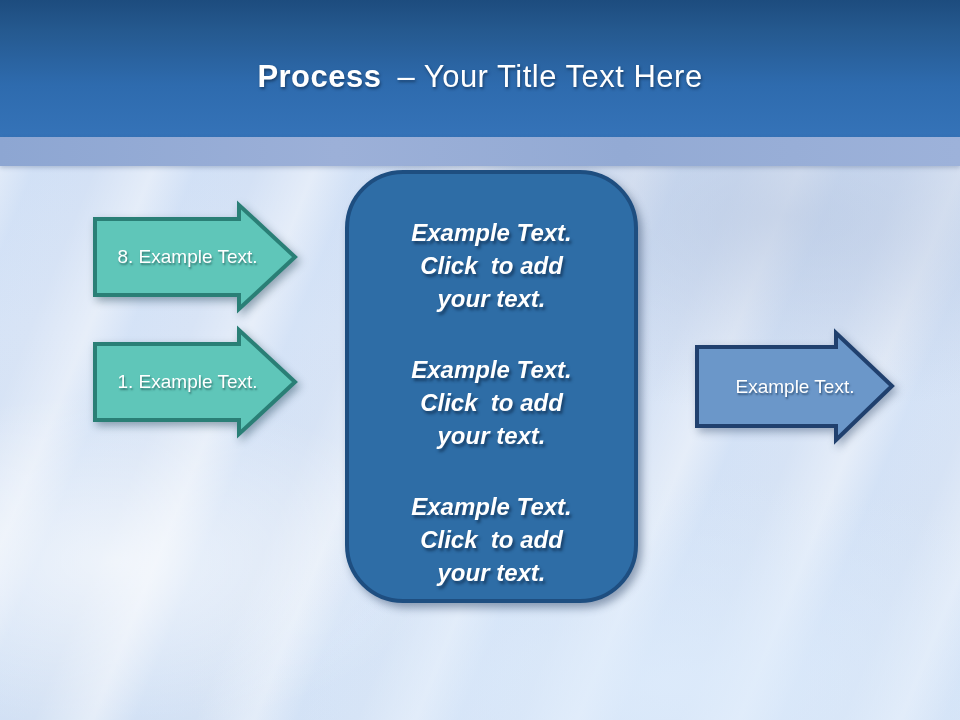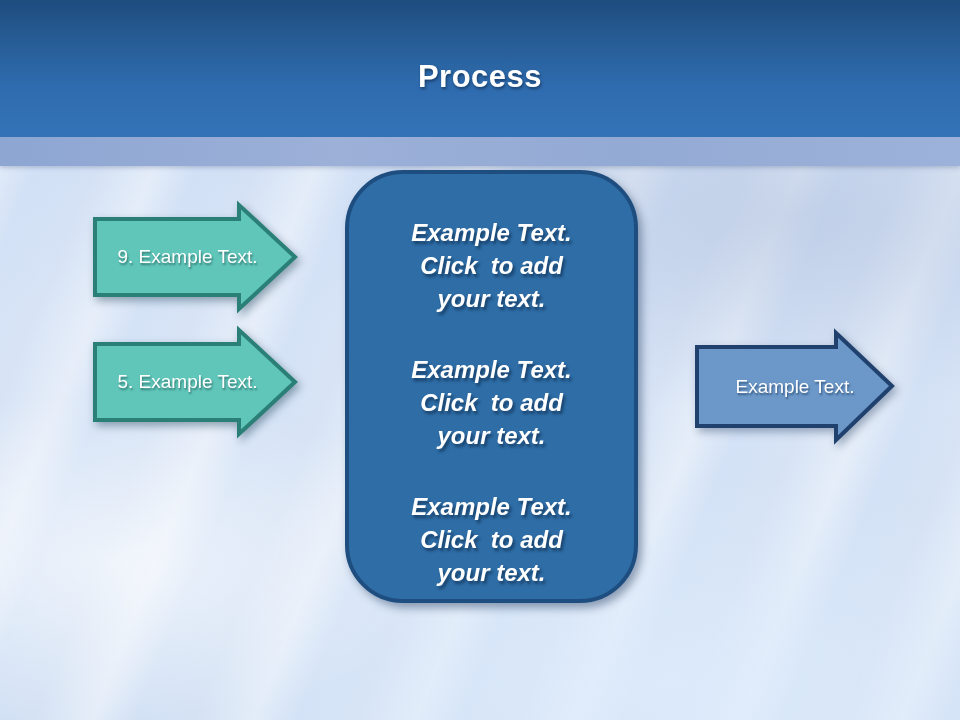--- a/index.html
+++ b/index.html
@@ -78,37 +78,38 @@
   }
 </style>
 </head>
 <body>
 
 <div class="slide">
 
   <div class="header">
     <h1 class="title">
       <span class="bold">Process</span>
+      <span class="rest">– Your Title Text Here</span>
     </h1>
   </div>
 
   <div class="band"></div>
 
   <div class="step-arrow step-1">
     <svg viewBox="0 0 205 110">
       <polygon points="2,17 146,17 146,3 202,55 146,107 146,93 2,93"></polygon>
     </svg>
-    <span class="step-label">9. Example Text.</span>
+    <span class="step-label">8. Example Text.</span>
   </div>
 
   <div class="step-arrow step-2">
     <svg viewBox="0 0 205 110">
       <polygon points="2,17 146,17 146,3 202,55 146,107 146,93 2,93"></polygon>
     </svg>
-    <span class="step-label">5. Example Text.</span>
+    <span class="step-label">1. Example Text.</span>
   </div>
 
 
   <div class="panel">
     <p>Example Text.
 Click  to add
 your text.</p>
     <p>Example Text.
 Click  to add
 your text.</p>

